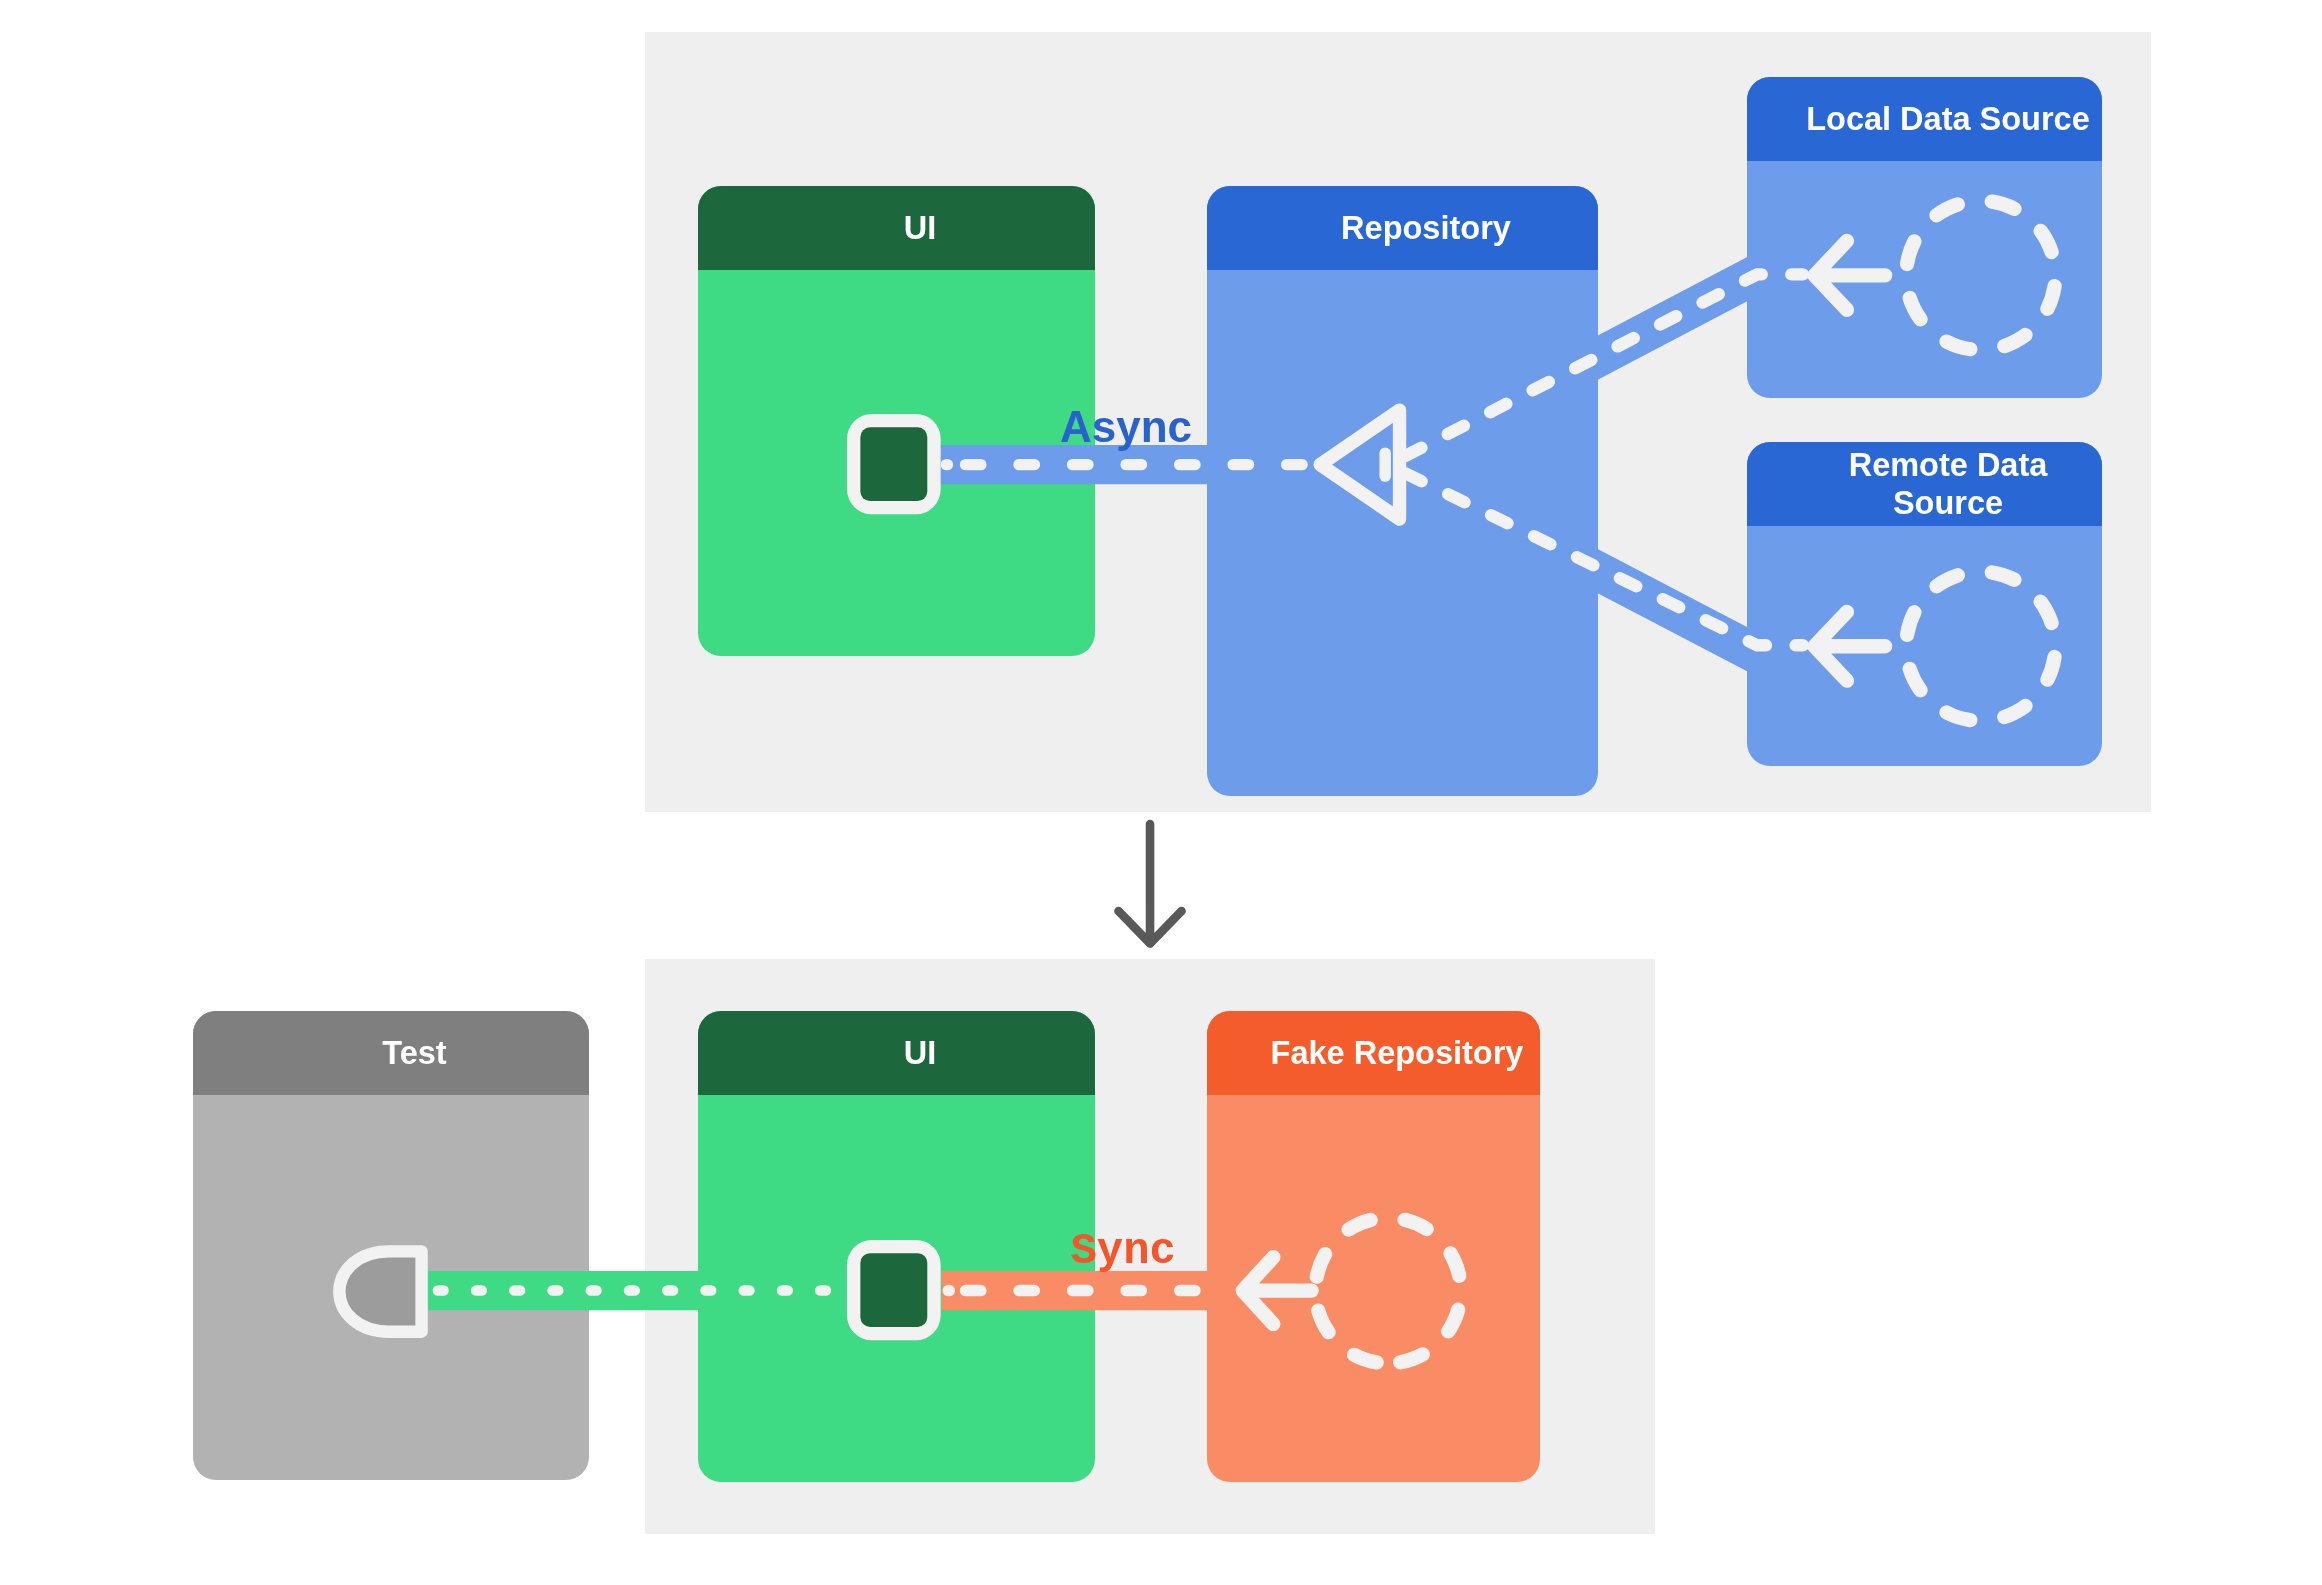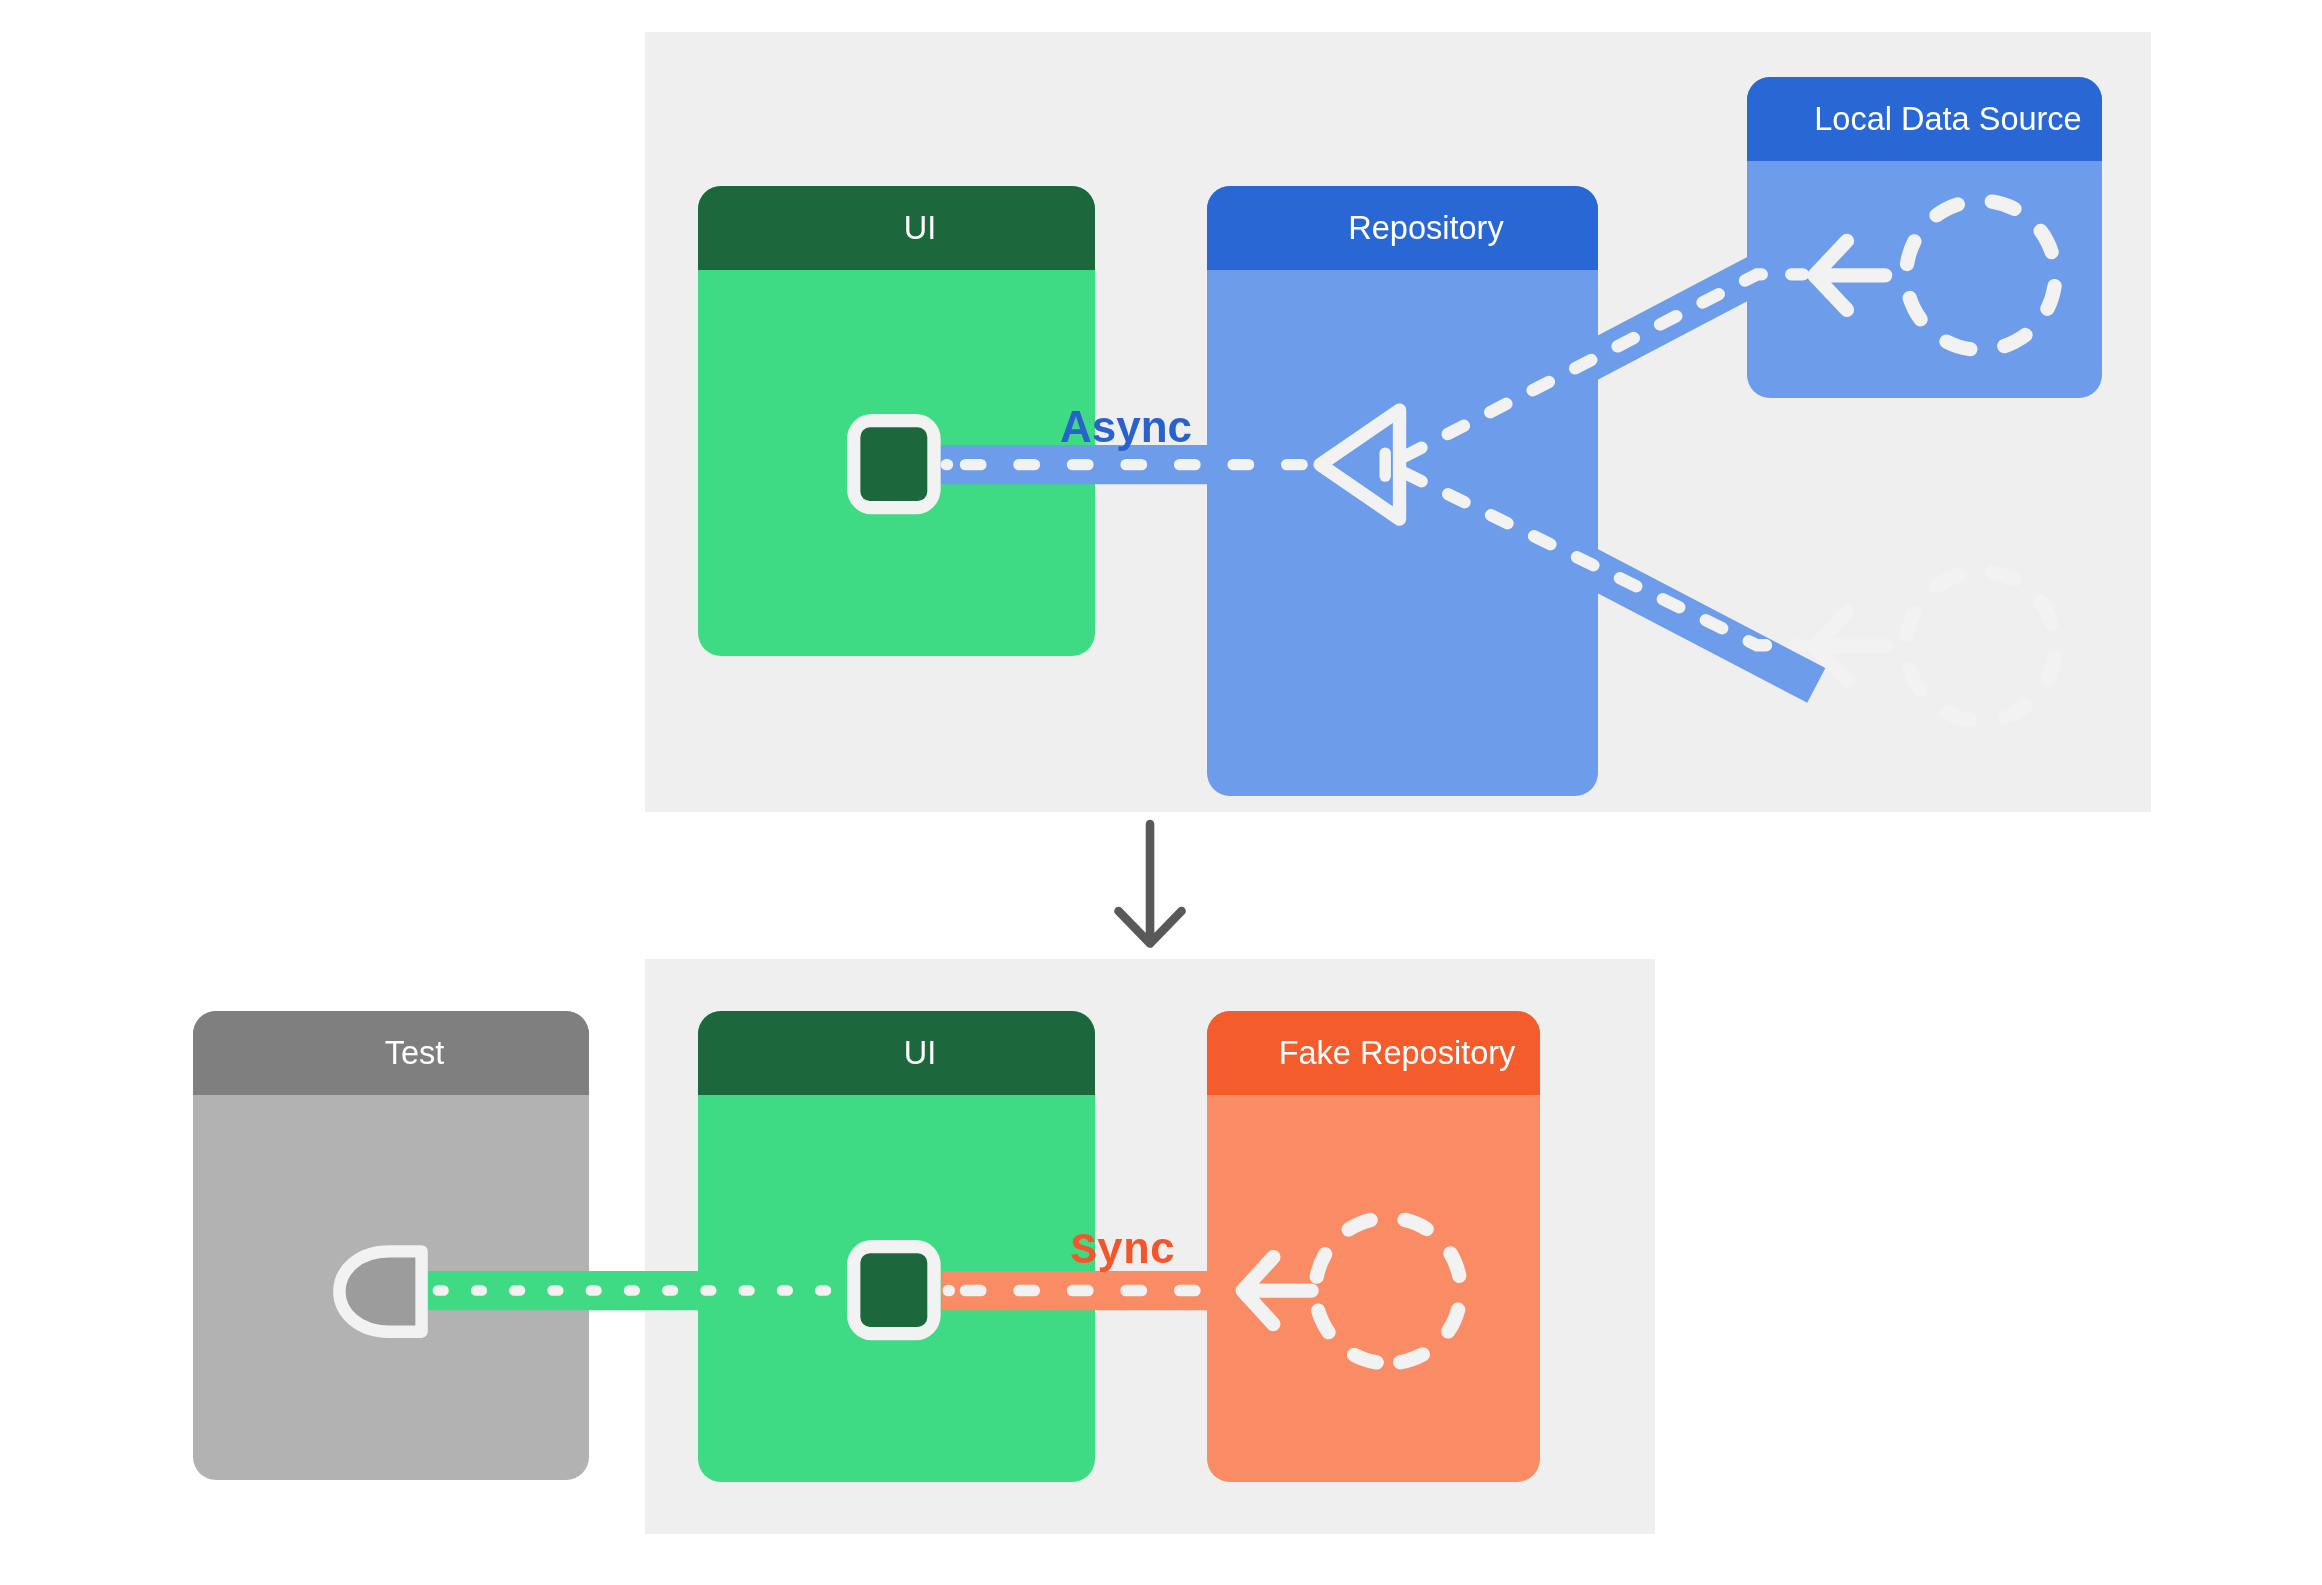--- a/index.html
+++ b/index.html
@@ -11,21 +11,21 @@
     font-family:"Liberation Sans", sans-serif;
     overflow:hidden;
   }
   .panel{position:absolute;background:var(--panel-bg,#efefef);}
   #panel-top{left:645px;top:32px;width:1506px;height:780px;}
   #panel-bottom{left:645px;top:959px;width:1010px;height:575px;}
 
   .box{position:absolute;border-radius:23px;overflow:hidden;}
   .box-header{
     height:84px;display:flex;align-items:center;justify-content:center;
-    color:#ffffff;font-size:32.5px;font-weight:400;text-align:center;line-height:1.18;padding-left:47px;
+    color:#ffffff;font-size:32.5px;font-weight:700;text-align:center;line-height:1.18;padding-left:47px;
   }
   .hdr-green{background:var(--green-header);}
   .body-green{background:var(--green-body);}
   .hdr-blue{background:var(--blue-header);}
   .body-blue{background:var(--blue-body);}
   .hdr-orange{background:var(--orange-header);}
   .body-orange{background:var(--orange-body);}
   .hdr-gray{background:var(--gray-header);}
   .body-gray{background:var(--gray-body);}
   .wrap-narrow{max-width:225px;}
@@ -57,20 +57,25 @@
   </div>
 
   <div class="box body-blue" id="box-repository">
     <div class="box-header hdr-blue">Repository</div>
   </div>
 
   <div class="box body-blue" id="box-local">
     <div class="box-header hdr-blue">Local Data Source</div>
   </div>
 
+  <div class="box body-blue" id="box-remote">
+    <div class="box-header hdr-blue">
+      <span class="wrap-narrow">Remote Data Source</span>
+    </div>
+  </div>
 
   <div class="box body-gray" id="box-test">
     <div class="box-header hdr-gray">Test</div>
   </div>
 
   <div class="box body-green" id="box-ui-bottom">
     <div class="box-header hdr-green">UI</div>
   </div>
 
   <div class="box body-orange" id="box-fake">

